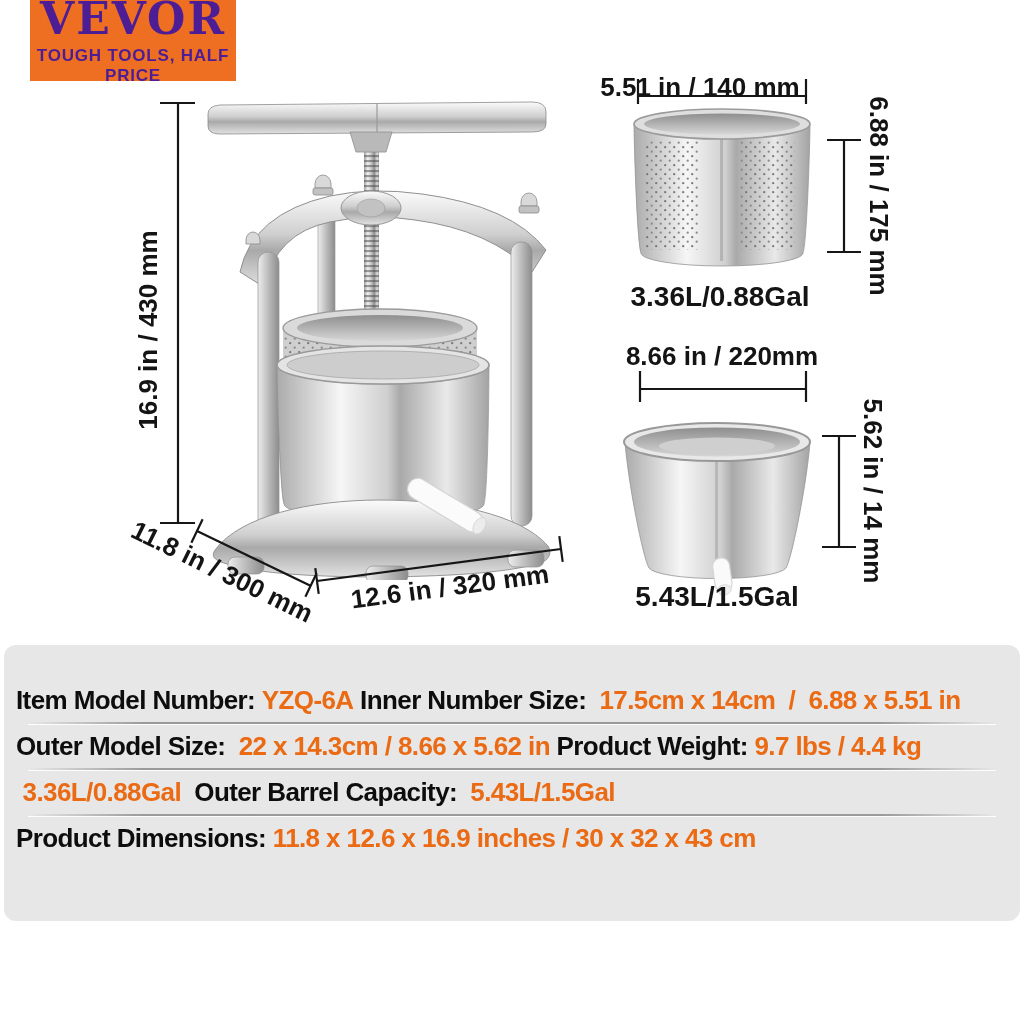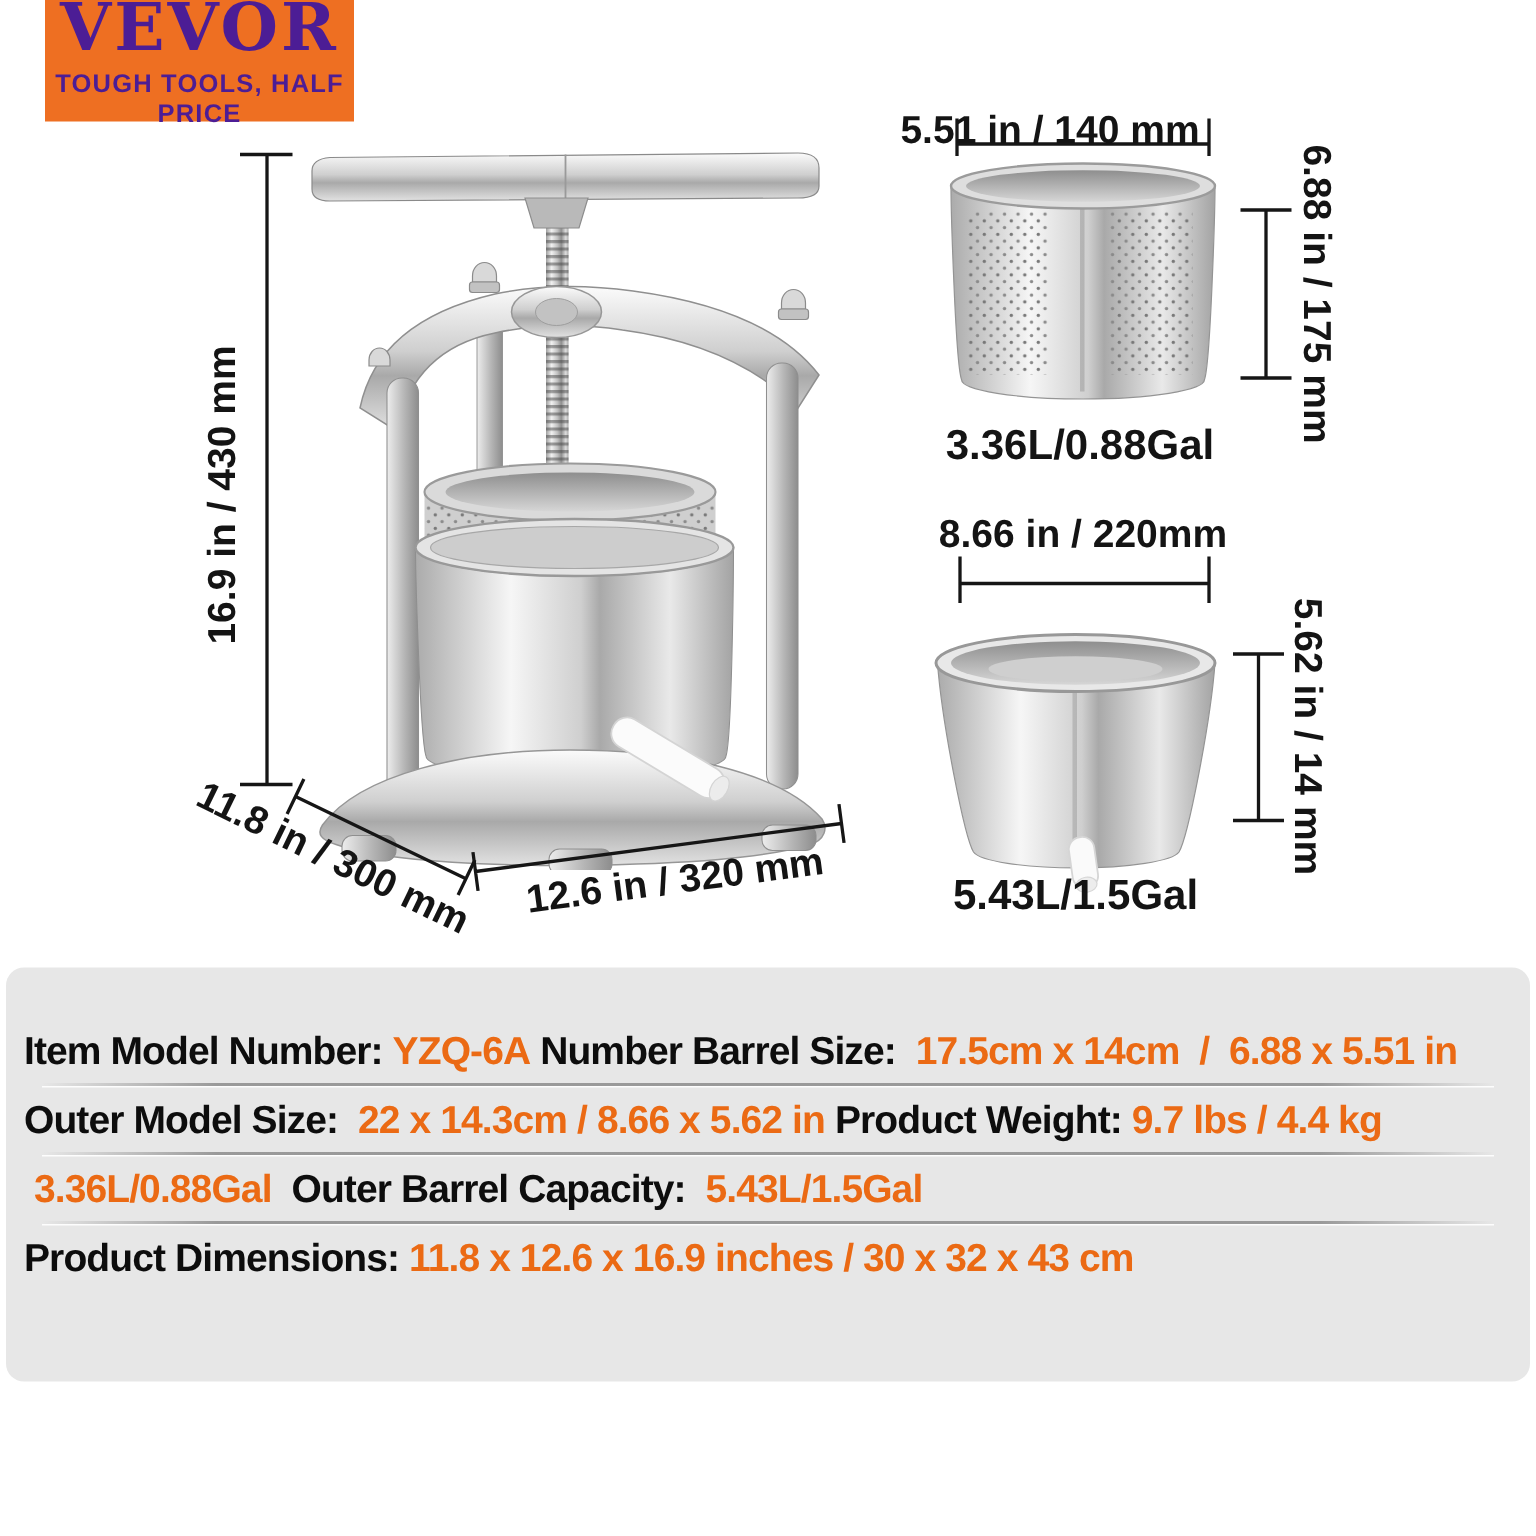--- a/index.html
+++ b/index.html
@@ -209,21 +209,21 @@
   <div class="lbl cap" style="left:717px; top:597px;">5.43L/1.5Gal</div>
   <div class="lbl rm90" style="left:148px; top:330px;">16.9 in / 430 mm</div>
   <div class="lbl r26" style="left:222px; top:572px;">11.8 in / 300 mm</div>
   <div class="lbl rm7" style="left:450px; top:587px;">12.6 in / 320 mm</div>
 
   <div class="panel">
     <div>
         <div class="spec-row">
           <span class="label">Item Model Number: </span>
           <span class="value">YZQ-6A</span>
-          <span class="label"> Number Barrel Size: </span>
+          <span class="label"> Inner Number Size: </span>
           <span class="value"> 17.5cm x 14cm  /  6.88 x 5.51 in</span>
         </div>
         <div class="spec-row">
           <span class="label">Outer Model Size: </span>
           <span class="value"> 22 x 14.3cm / 8.66 x 5.62 in </span>
           <span class="label">Product Weight: </span>
           <span class="value">9.7 lbs / 4.4 kg</span>
         </div>
         <div class="spec-row">
           <span class="value"> 3.36L/0.88Gal </span>

